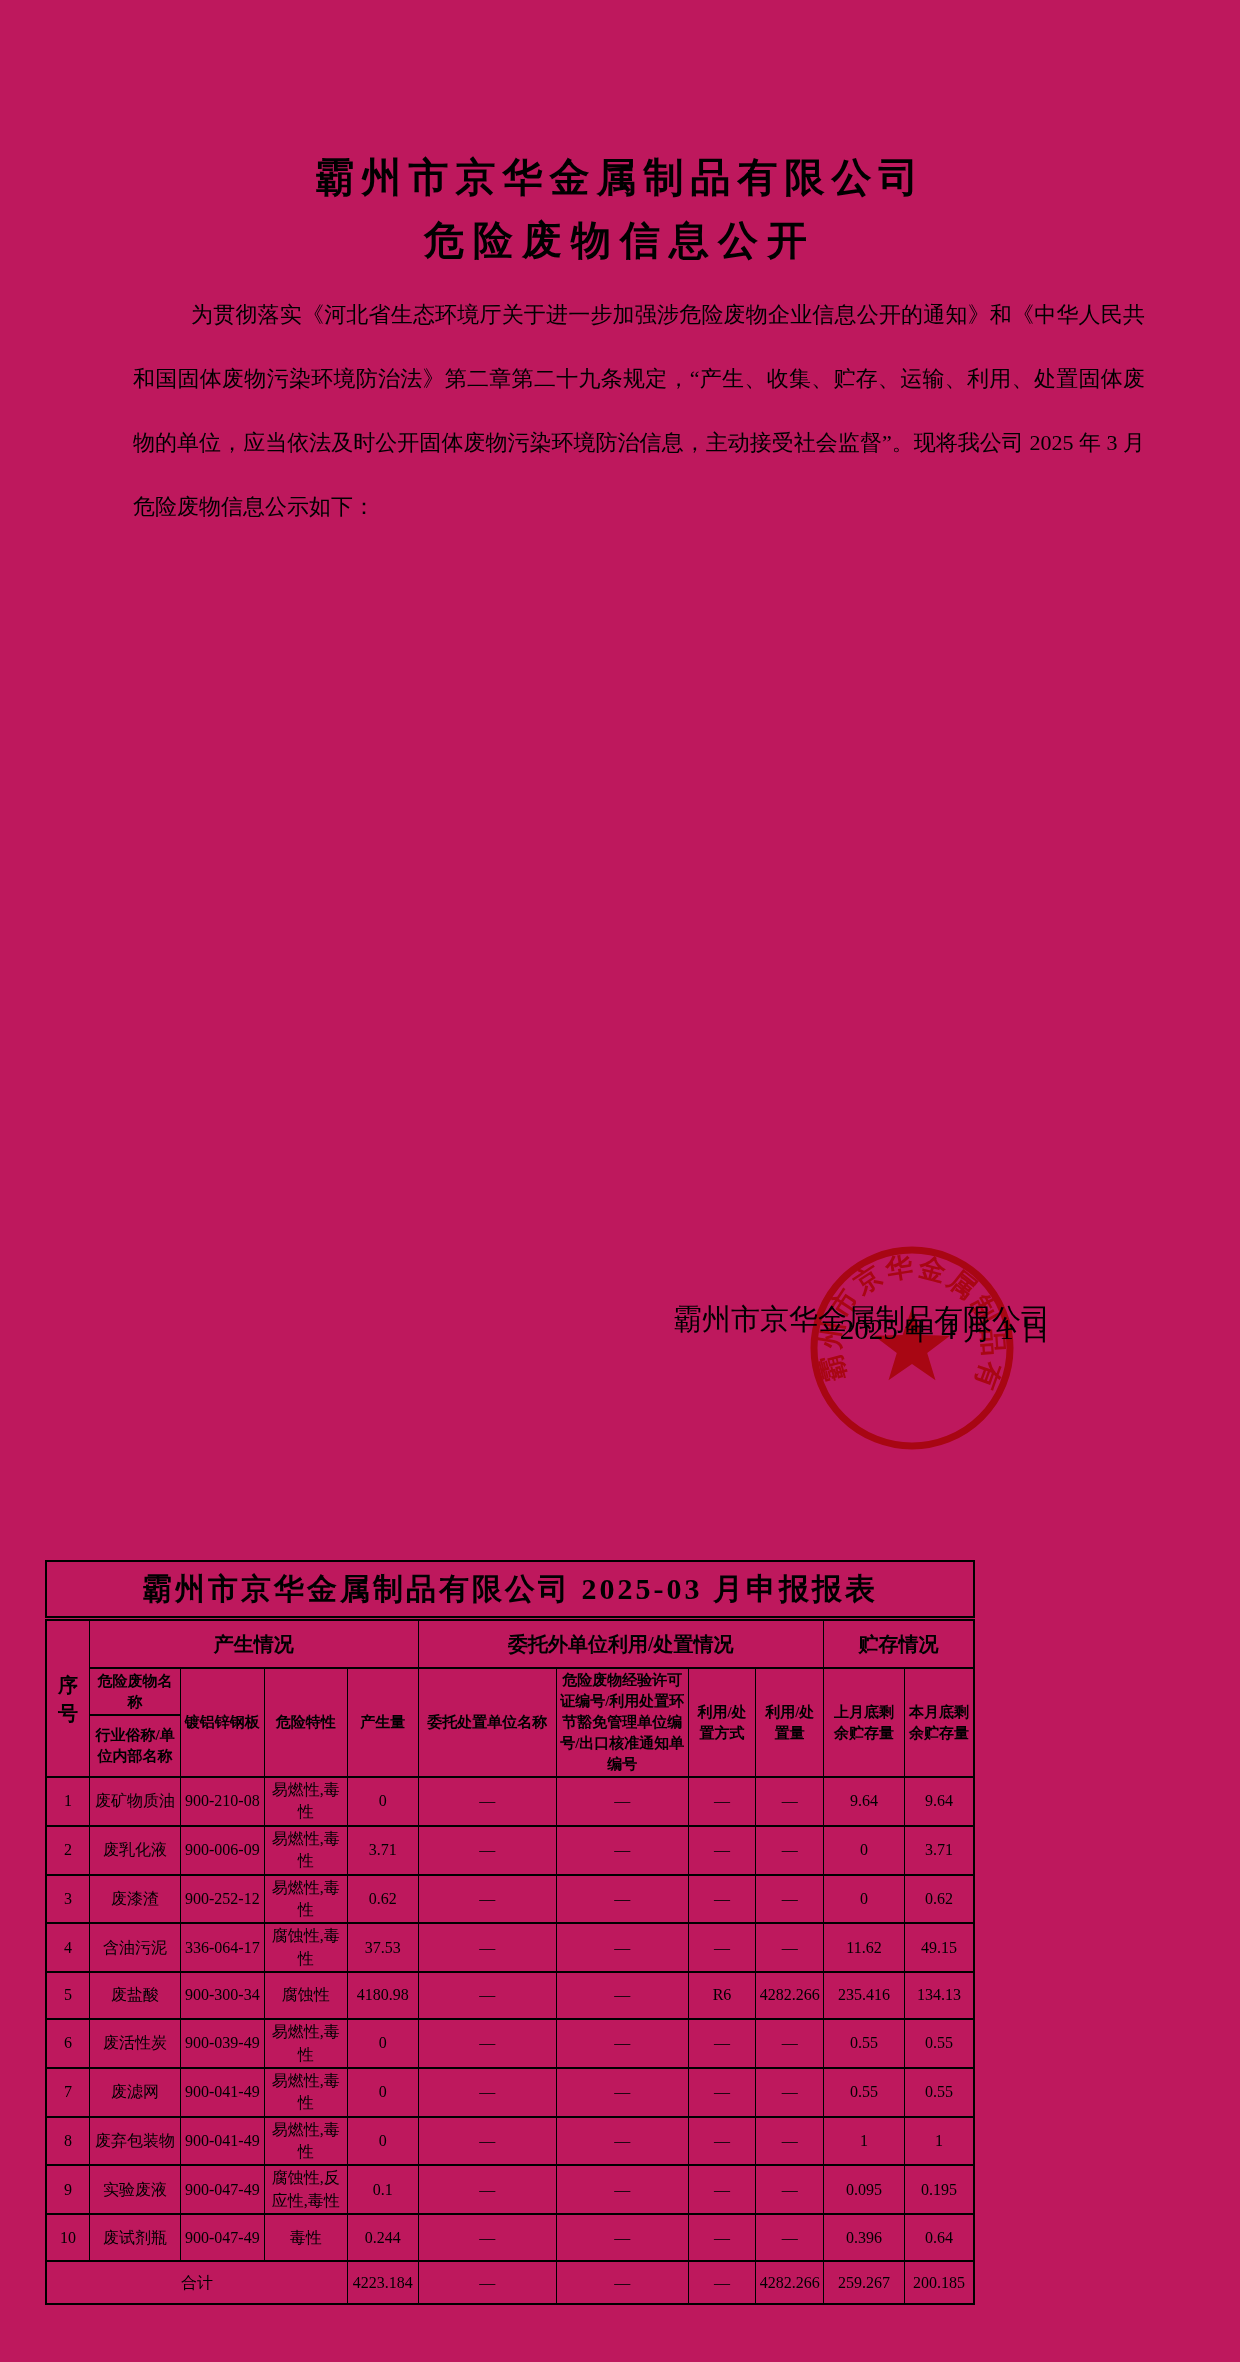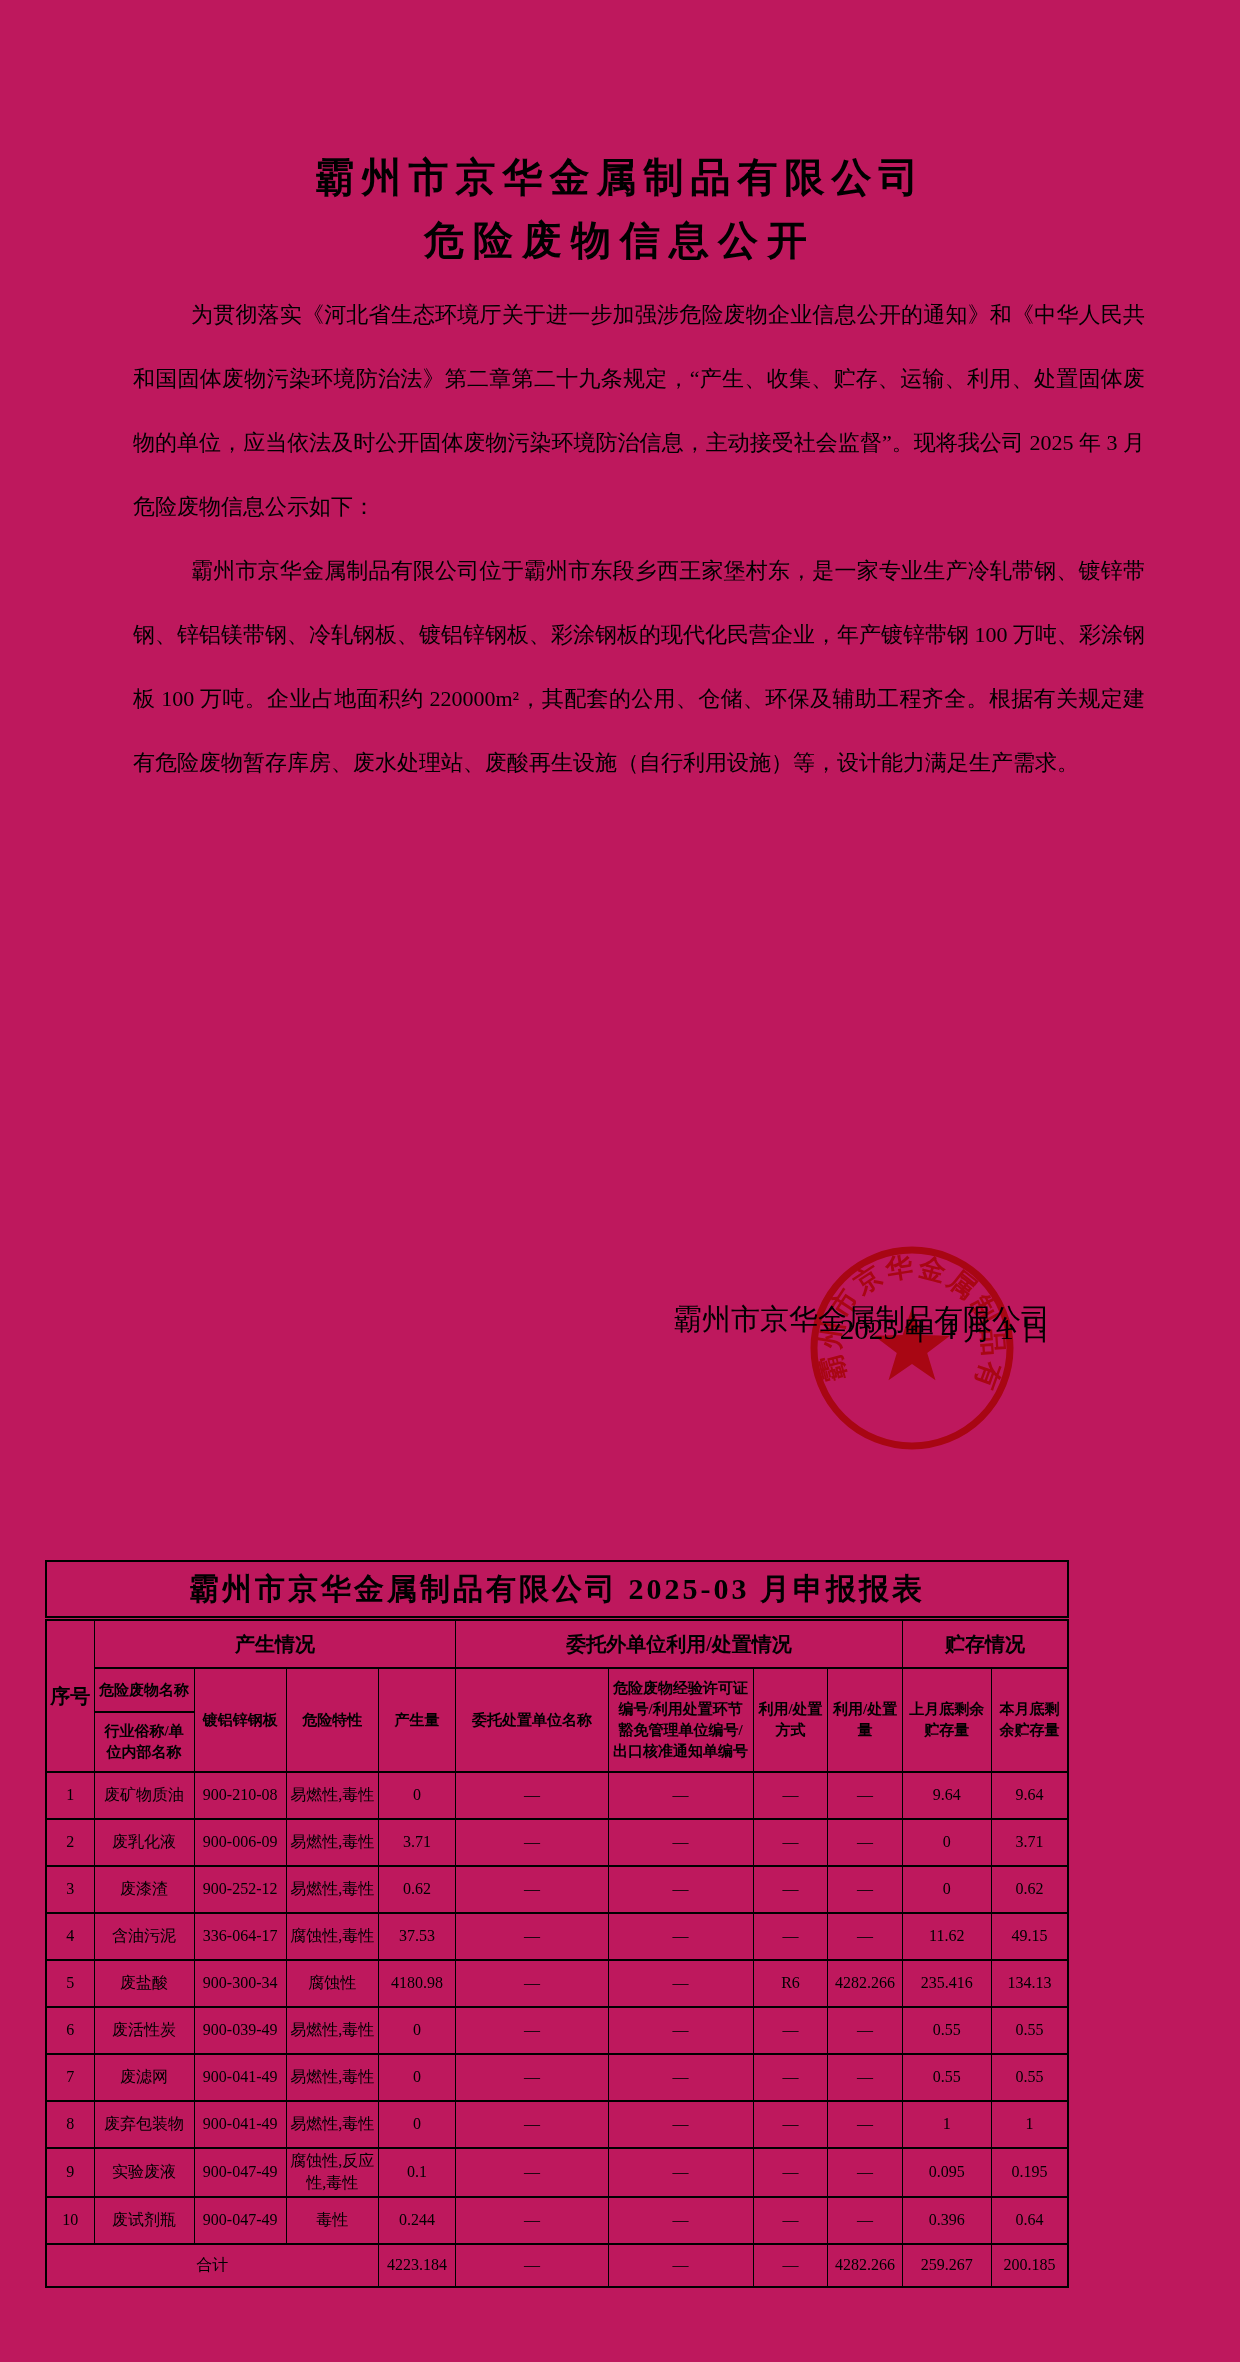--- a/index.html
+++ b/index.html
@@ -46,21 +46,21 @@
   .seal {
     position: absolute; left: 807px; top: 1243px;
     width: 210px; height: 210px;
     mix-blend-mode: multiply;
     opacity: 0.92;
   }
 
   
   .report-wrap { position: absolute; left: 45px; top: 1560px; width: 1145px; }
   table.report {
-    width: 1024px;
+    width: 930px;
     border-collapse: collapse;
     table-layout: fixed;
     font-family: "Liberation Serif", "DejaVu Serif", serif;
   }
   table.report th, table.report td {
     border: 1px solid #000;
     border-top-width: 2px;
     border-bottom-width: 2px;
     text-align: center;
     vertical-align: middle;
@@ -84,21 +84,20 @@
 </head>
 <body>
 
 <div class="page">
 
   <div class="doc-title line1">霸州市京华金属制品有限公司</div>
   <div class="doc-title line2">危险废物信息公开</div>
 
   <div class="doc-body">
     <p>为贯彻落实《河北省生态环境厅关于进一步加强涉危险废物企业信息公开的通知》和《中华人民共和国固体废物污染环境防治法》第二章第二十九条规定，“产生、收集、贮存、运输、利用、处置固体废物的单位，应当依法及时公开固体废物污染环境防治信息，主动接受社会监督”。现将我公司 2025 年 3 月危险废物信息公示如下：</p>
-    <p>霸州市京华金属制品有限公司位于霸州市东段乡西王家堡村东，是一家专业生产冷轧带钢、镀锌带钢、锌铝镁带钢、冷轧钢板、镀铝锌钢板、彩涂钢板的现代化民营企业，年产镀锌带钢 100 万吨、彩涂钢板 100 万吨。企业占地面积约 220000m²，其配套的公用、仓储、环保及辅助工程齐全。根据有关规定建有危险废物暂存库房、废水处理站、废酸再生设施（自行利用设施）等，设计能力满足生产需求。</p>
   </div>
 
   <div class="sig-line sig-company">霸州市京华金属制品有限公司</div>
   <div class="sig-line sig-date">2025 年 4 月 1 日</div>
 
   <svg class="seal" viewBox="0 0 210 210">
     <circle cx="105" cy="105" r="98" fill="none" stroke="#e02420" stroke-width="7"></circle>
     <polygon fill="#e02420" points="105,65 95.6,92.06 66.96,92.64 89.78,109.94 81.49,137.36 105,121 128.51,137.36 120.22,109.94 143.04,92.64 114.4,92.06"></polygon>
     <defs>
       <path id="sealTextPath" d="M 39.8 135.4 A 72 72 0 1 1 170.2 135.4" fill="none"></path>

